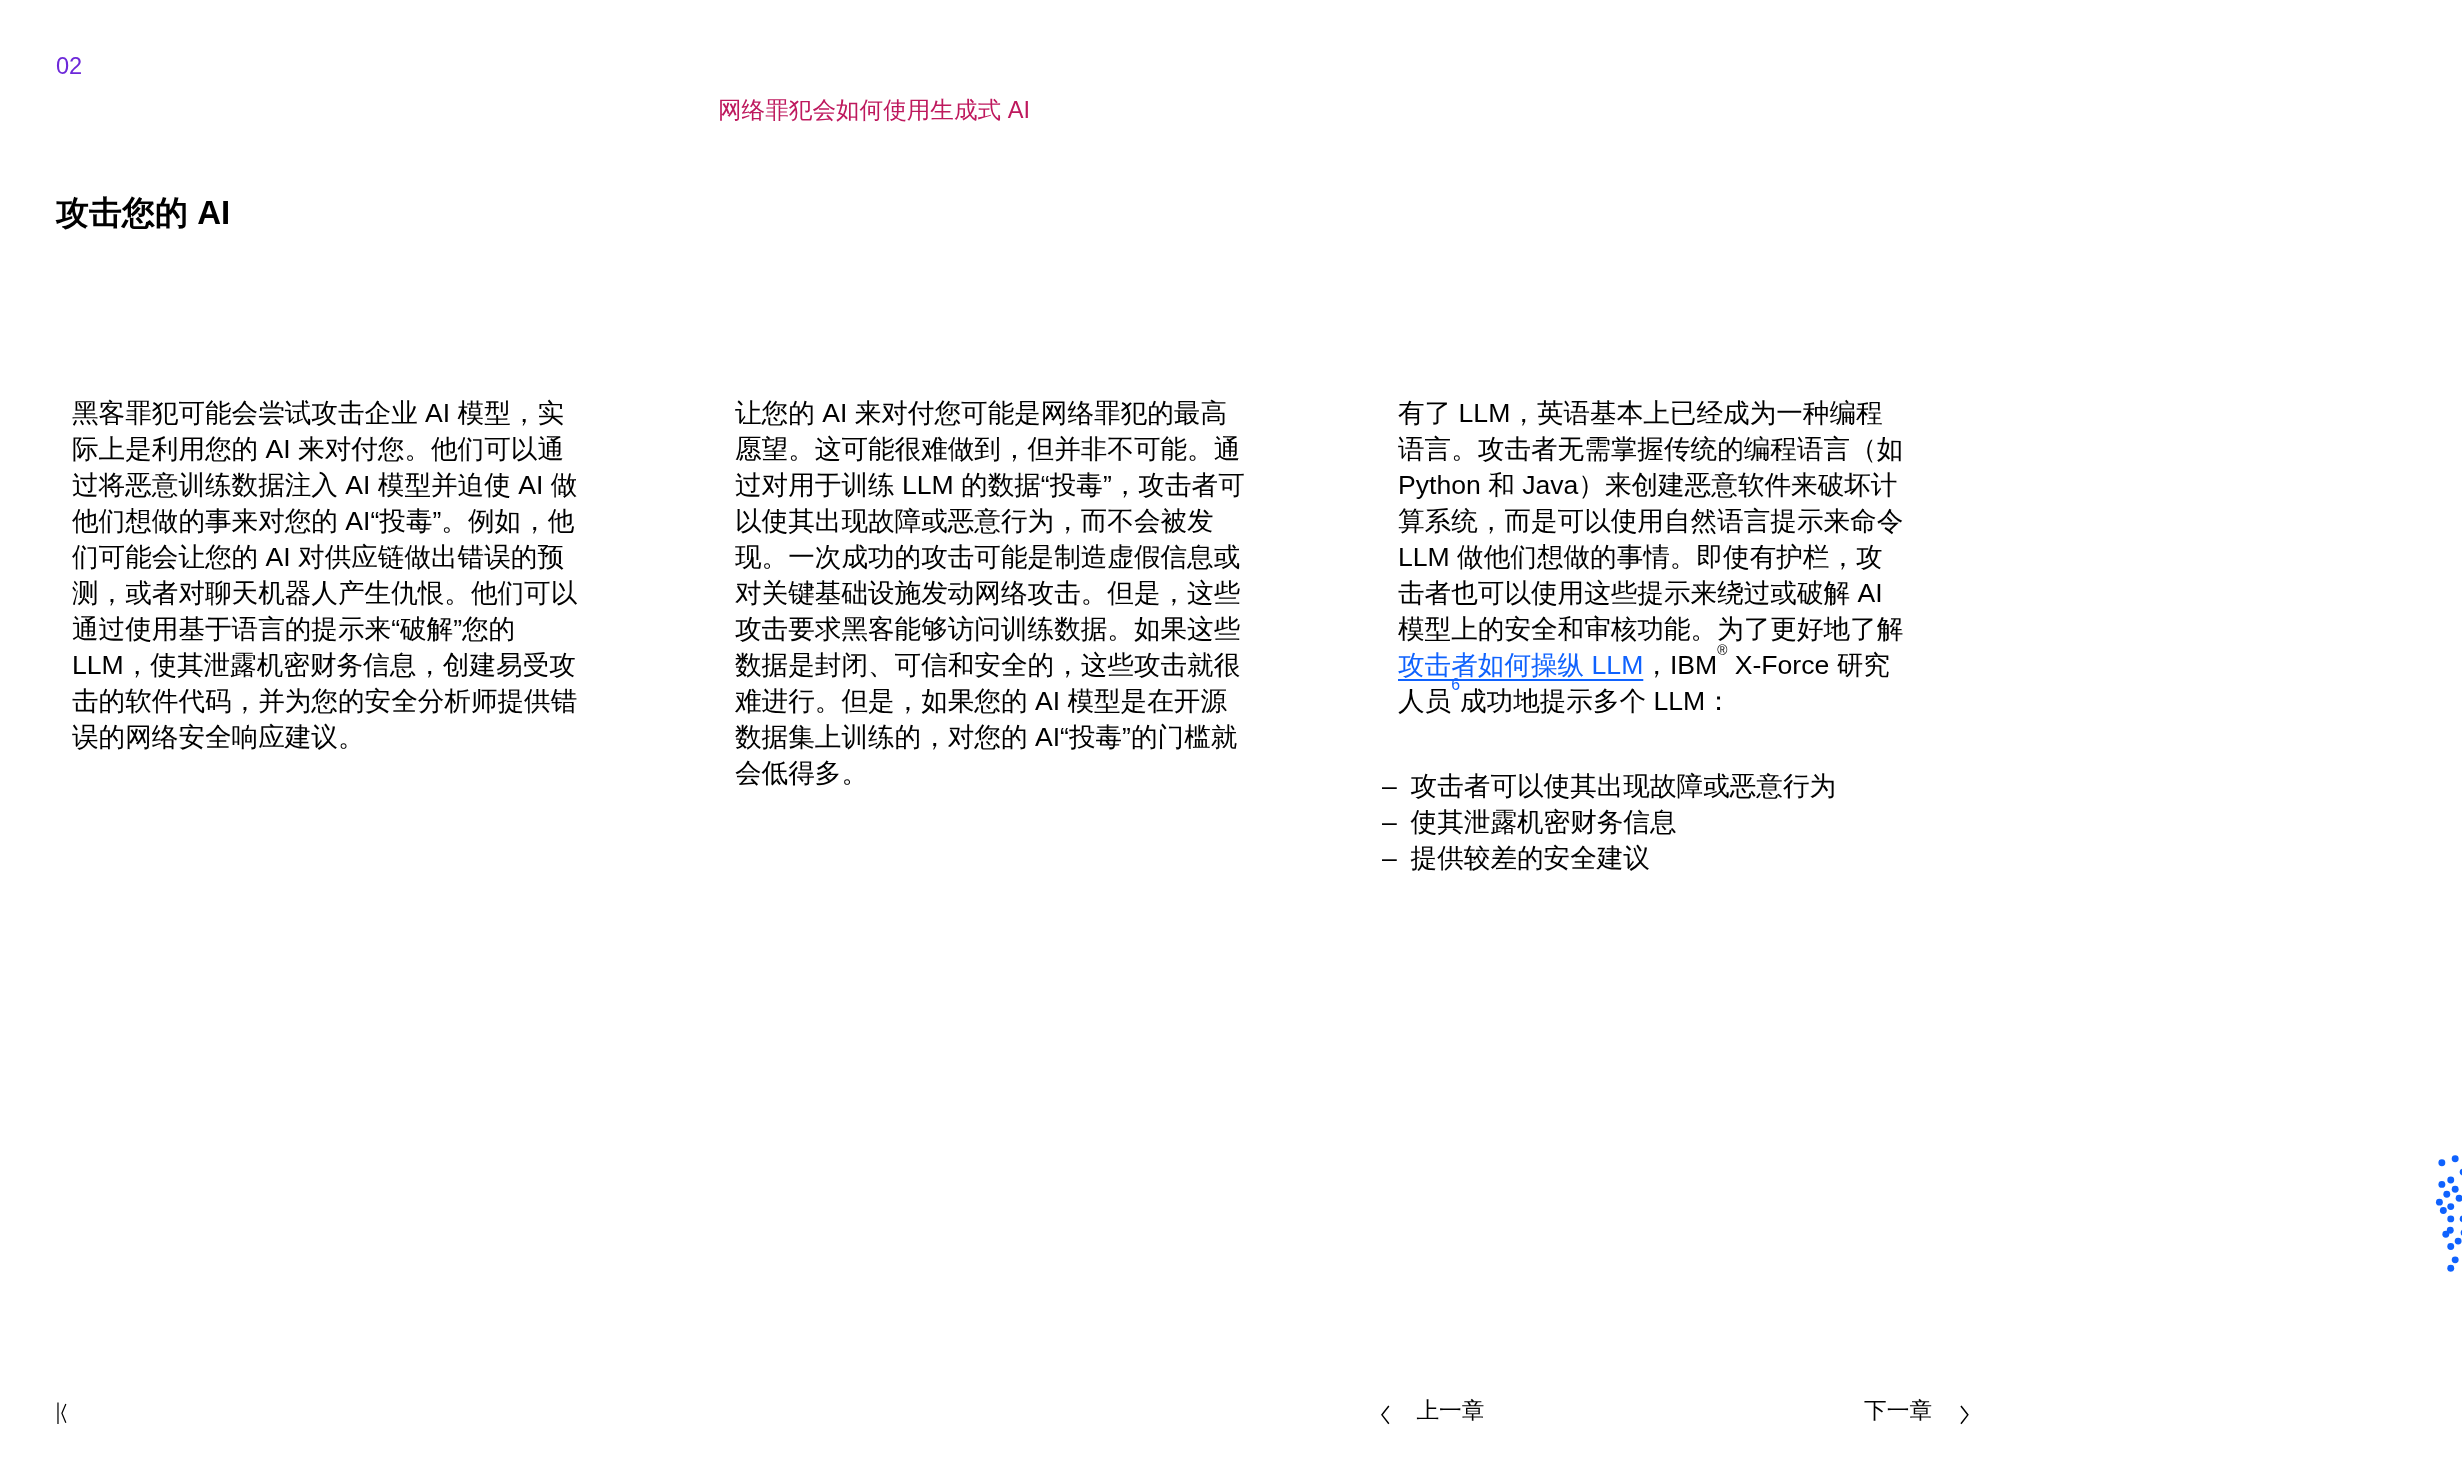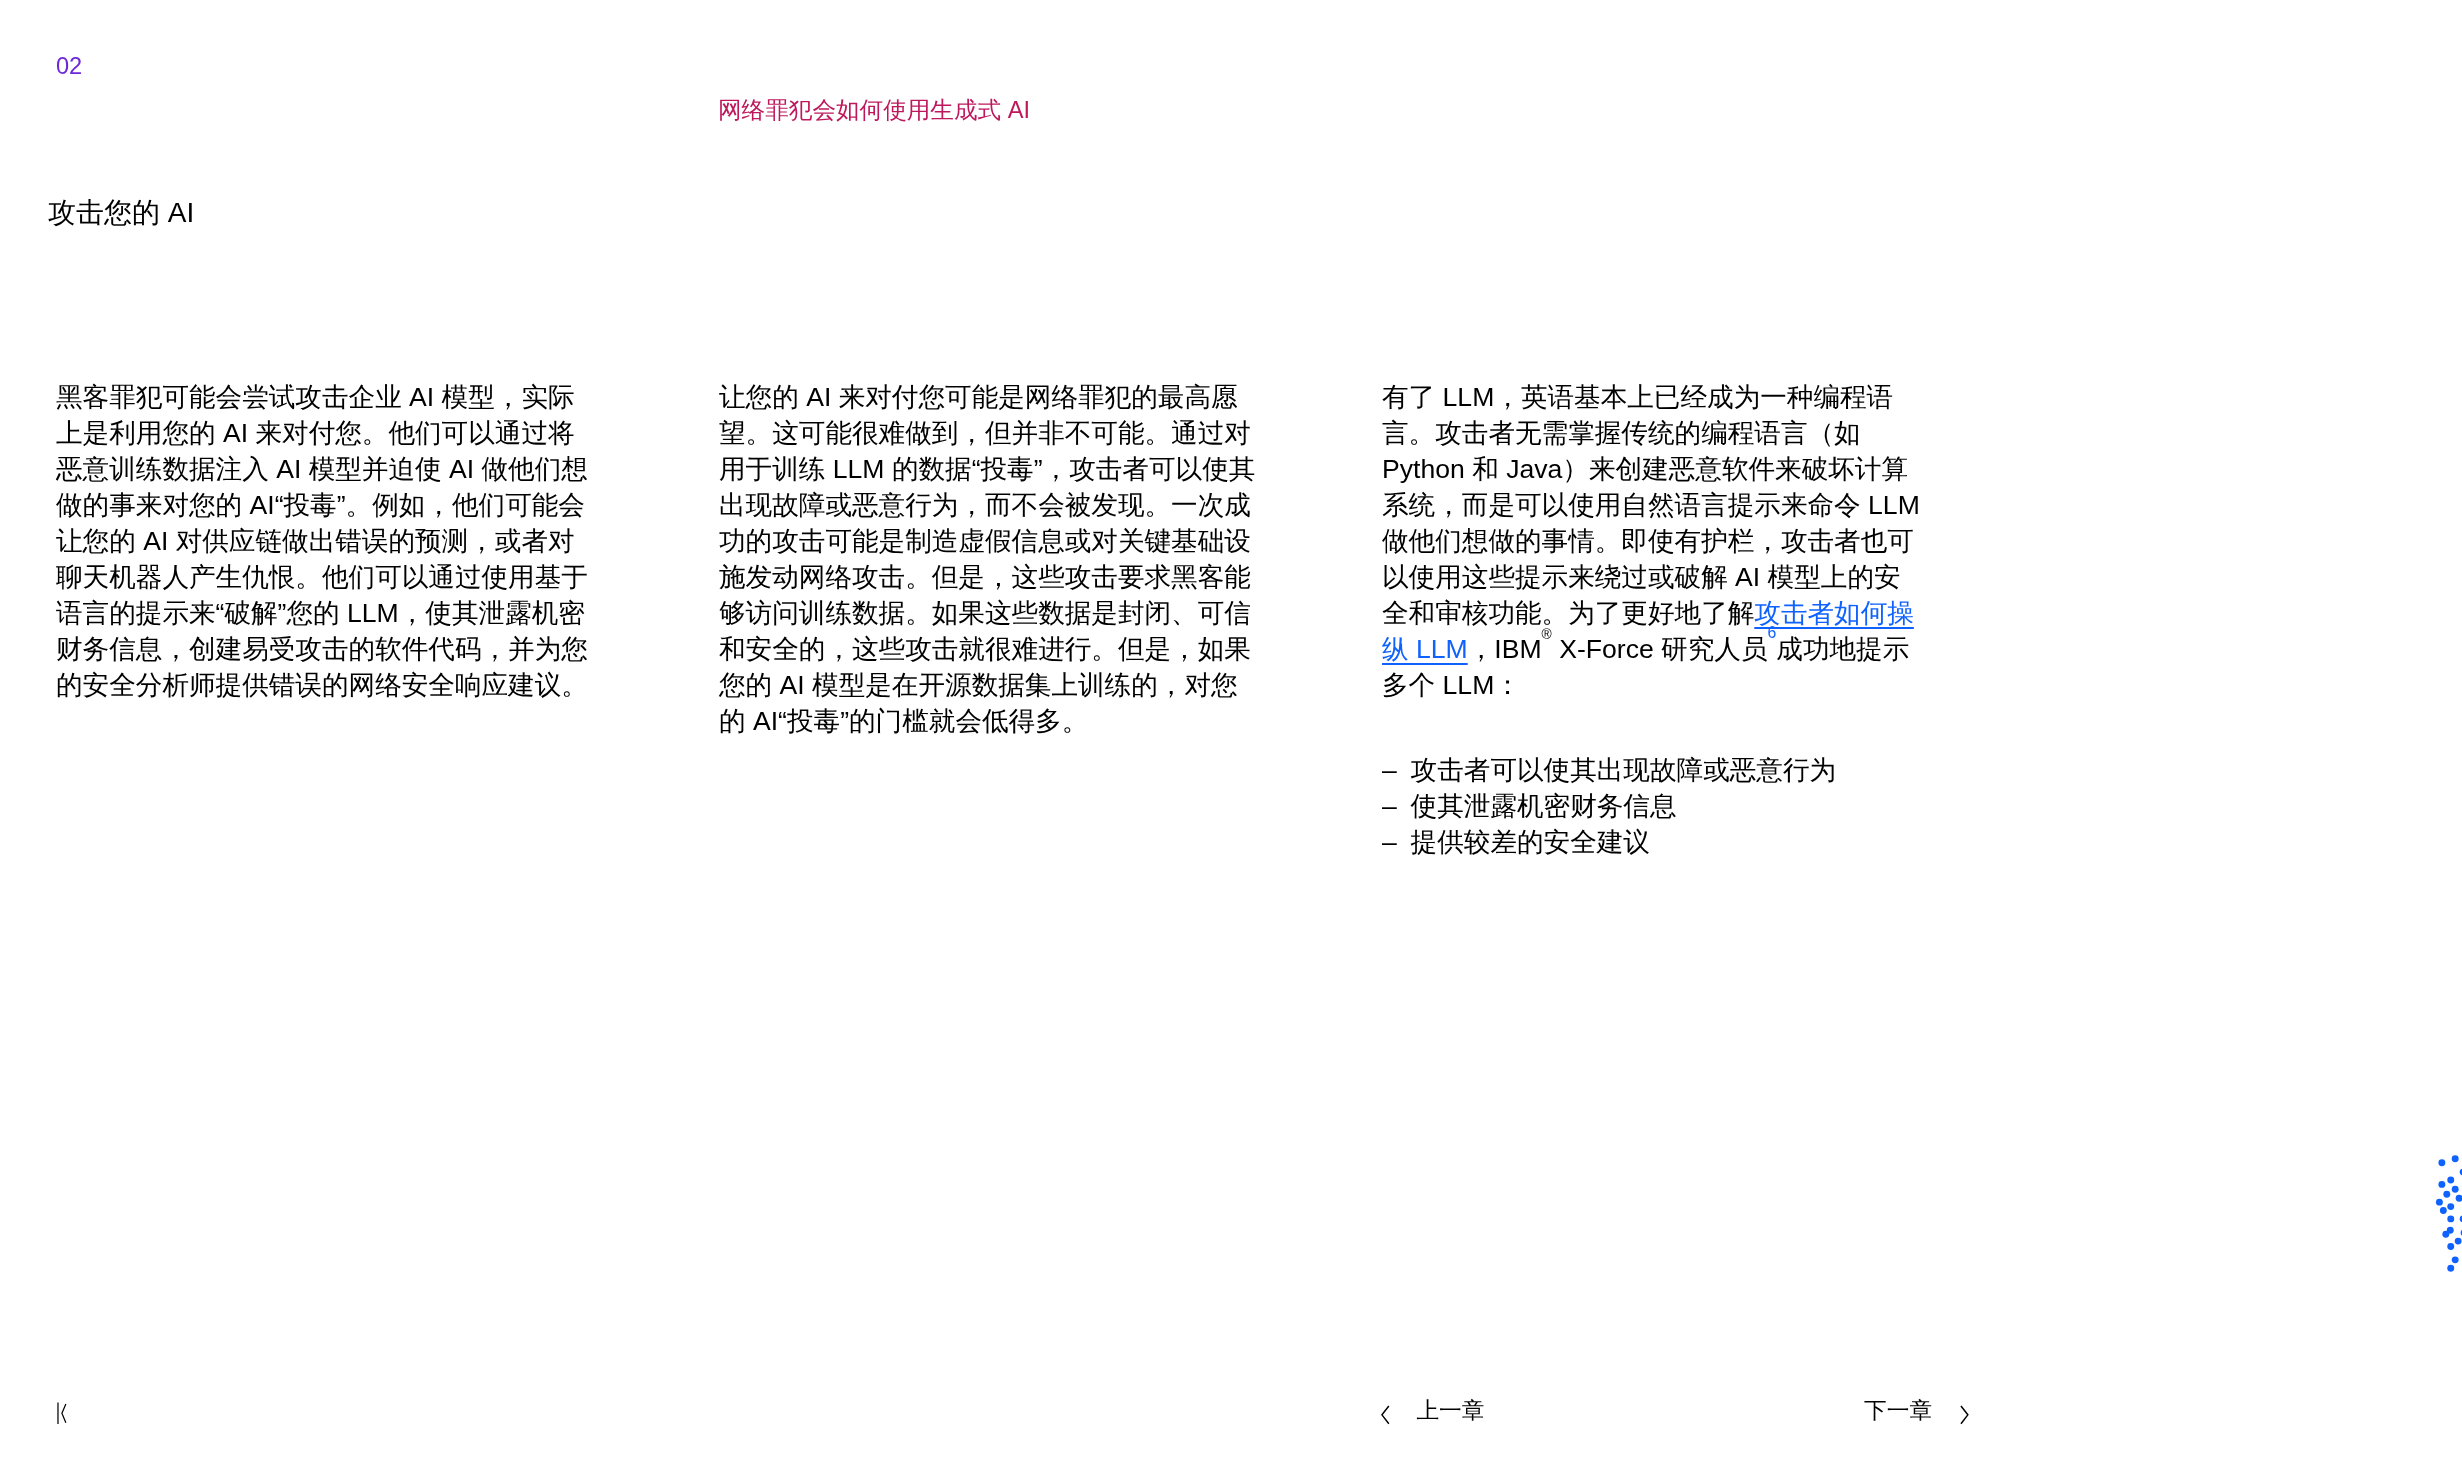--- a/index.html
+++ b/index.html
@@ -15,31 +15,31 @@
   .hdr-num{
     position:absolute;left:56px;top:52px;
     font-size:23.6px;line-height:28.6px;color:#6d28d9;
   }
   .hdr-title{
     position:absolute;left:718px;top:52px;
     font-size:23.6px;line-height:28.6px;color:#be185d;margin-top:44px;
   }
   
   .page-title{
-    position:absolute;left:48px;top:194px;
-    font-size:28px;line-height:38px;font-weight:400;color:#000;
+    position:absolute;left:56px;top:194px;
+    font-size:33px;line-height:38px;font-weight:700;color:#000;
     margin:0;
   }
   
   .cols{
     position:absolute;left:56px;top:379px;
     display:flex;gap:121px;
   }
   .col{width:542px;font-size:26.6px;line-height:36px;}
-  .col p{margin:0;}
+  .col p{margin:16px;}
   .col h3{margin:0;font-size:26.6px;line-height:36px;font-weight:700;}
   .link{
     color:#0f62fe;
     text-decoration:underline;
     text-decoration-thickness:2px;
     text-underline-offset:4.9px;
     cursor:pointer;
   }
   sup.fn{color:#0f62fe;font-size:15.8px;line-height:0;position:relative;top:-9.8px;}
   sup.reg{font-size:13.8px;line-height:0;position:relative;top:-8.9px;}

